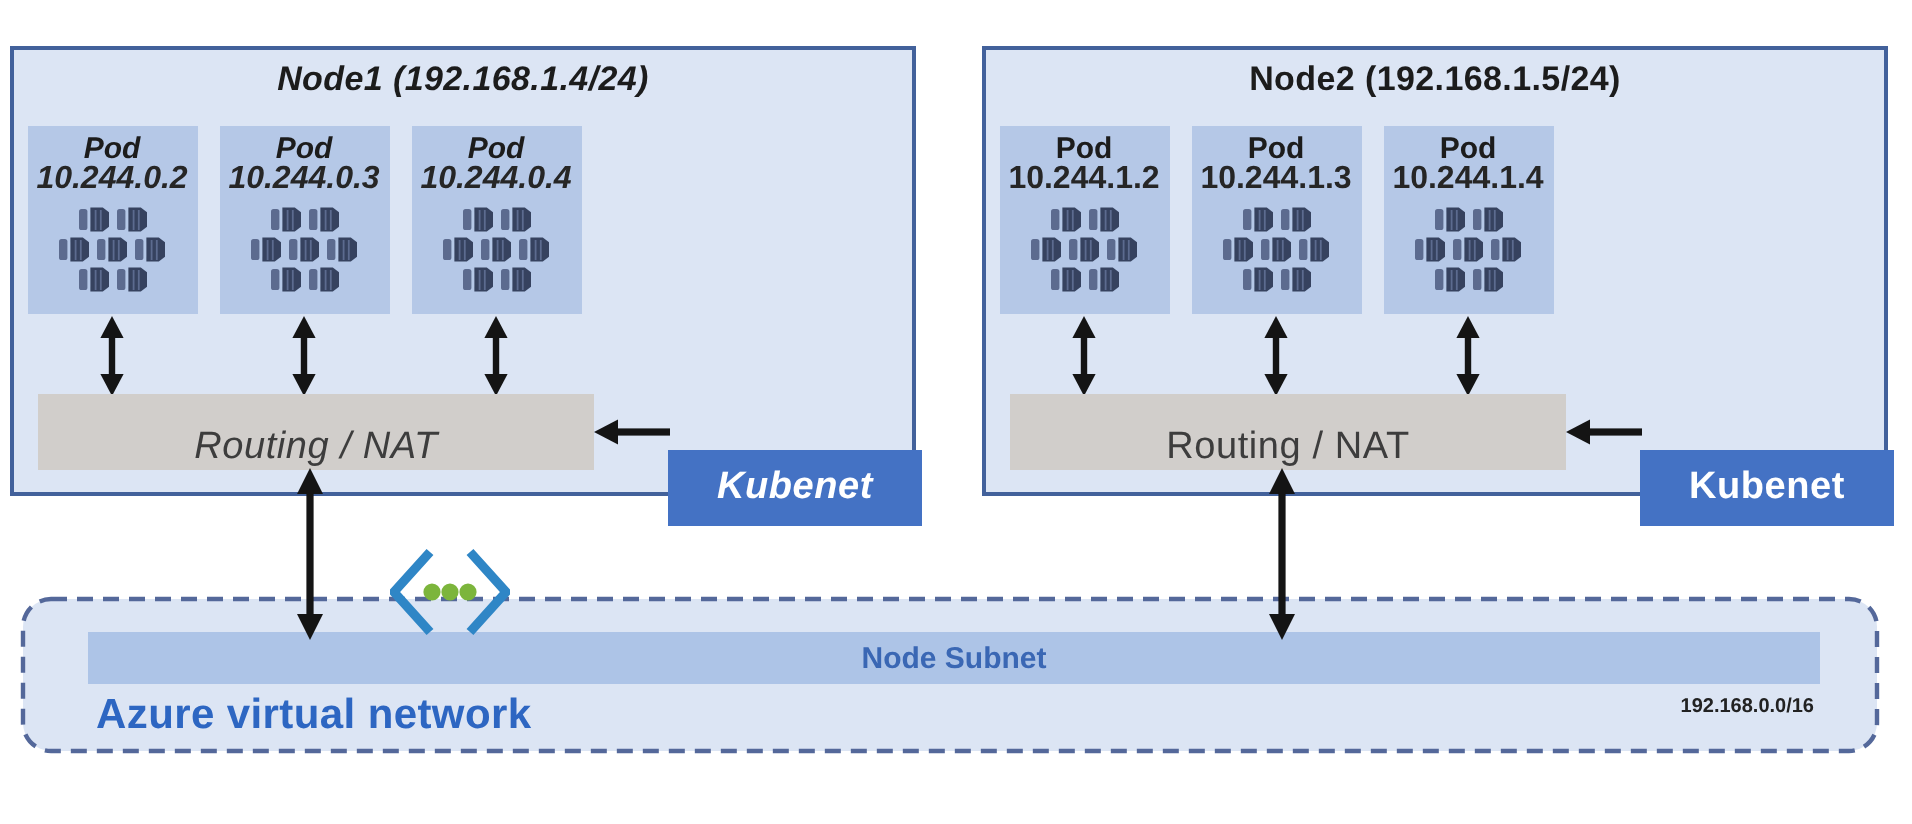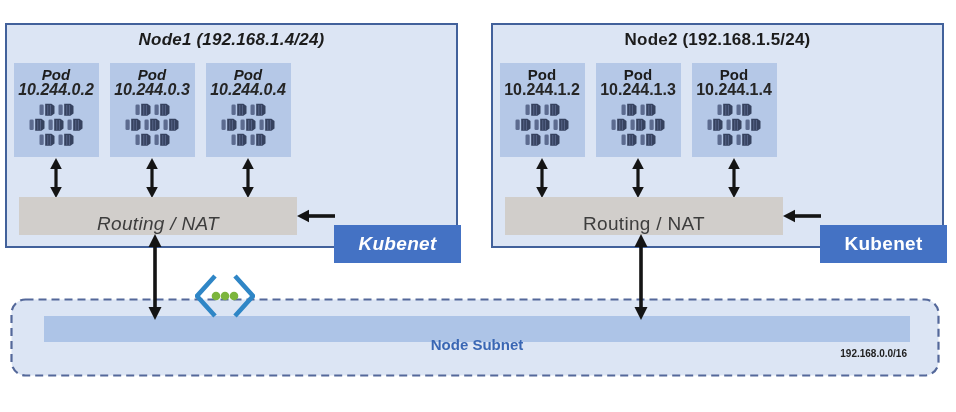--- a/index.html
+++ b/index.html
@@ -37,21 +37,21 @@
   .kubenet-arrow{position:absolute;left:290px;top:184px;}
   .node-down-arrow{position:absolute;left:140px;top:209px;z-index:3;}
 
   
   .vnet{position:absolute;left:10px;top:298px;width:930px;height:79px;}
   .vnet-border{position:absolute;left:0;top:0;}
   .subnet-bar{position:absolute;left:34px;top:18px;width:866px;height:26px;
     background:var(--subnet-bar);}
   .subnet-label{position:absolute;left:0;top:0;width:100%;height:100%;
     display:flex;align-items:center;justify-content:center;
-    font-size:15px;font-weight:700;color:var(--subnet-text);margin-top:15px;}
+    font-size:15px;font-weight:700;color:var(--subnet-text);}
   .subnet-cidr{position:absolute;right:60px;top:0;height:100%;display:flex;align-items:center;
     font-size:15px;font-weight:600;color:#222222;}
   .vnet-label{position:absolute;left:38px;top:48px;font-size:21px;font-weight:700;
     color:var(--blue-text);letter-spacing:.2px;}
   .vnet-cidr{position:absolute;right:33px;top:50px;font-size:10px;font-weight:600;color:#222222;}
   .vnet-icon{position:absolute;left:195px;top:274px;z-index:4;}
 </style>
 </head>
 <body>
 
@@ -230,20 +230,21 @@
   </div>
     </div>
 
   <div class="vnet">
     <svg class="vnet-border" width="930" height="79">
       <rect x="1.5" y="1.5" width="927" height="76" rx="14" fill="var(--node-fill)" stroke="var(--dashed-border)" stroke-width="2.2" stroke-dasharray="8 5"></rect>
     </svg>
     <div class="subnet-bar">
       <div class="subnet-label">Node Subnet</div>
     </div>
+    <div class="vnet-label">Azure virtual network</div>
     <div class="vnet-cidr">192.168.0.0/16</div>
   </div>
 
   <svg class="vnet-icon" width="60" height="44" viewBox="0 0 60 44">
     <polyline points="20,2 2,22 20,42" fill="none" stroke="var(--icon-blue)" stroke-width="4.6"></polyline>
     <polyline points="40,2 58,22 40,42" fill="none" stroke="var(--icon-blue)" stroke-width="4.6"></polyline>
     <circle cx="21" cy="22" r="4.3" fill="var(--icon-green)"></circle>
     <circle cx="30" cy="22" r="4.3" fill="var(--icon-green)"></circle>
     <circle cx="39" cy="22" r="4.3" fill="var(--icon-green)"></circle>
   </svg>

